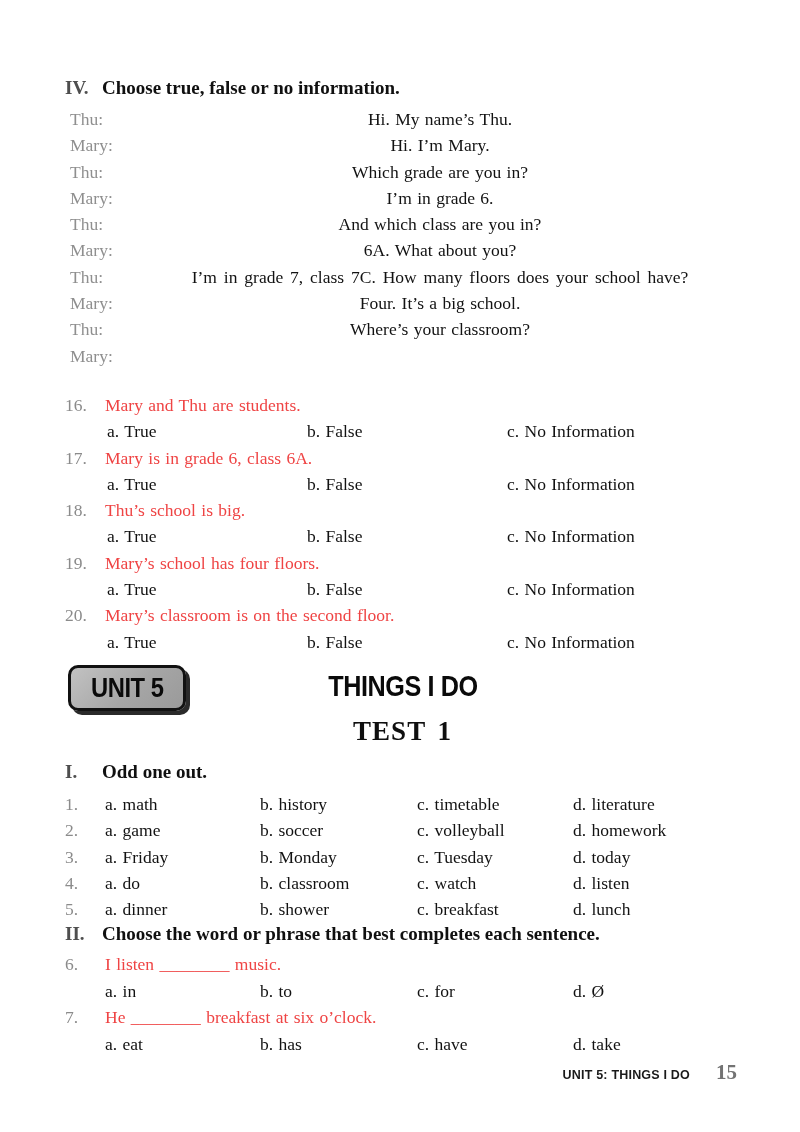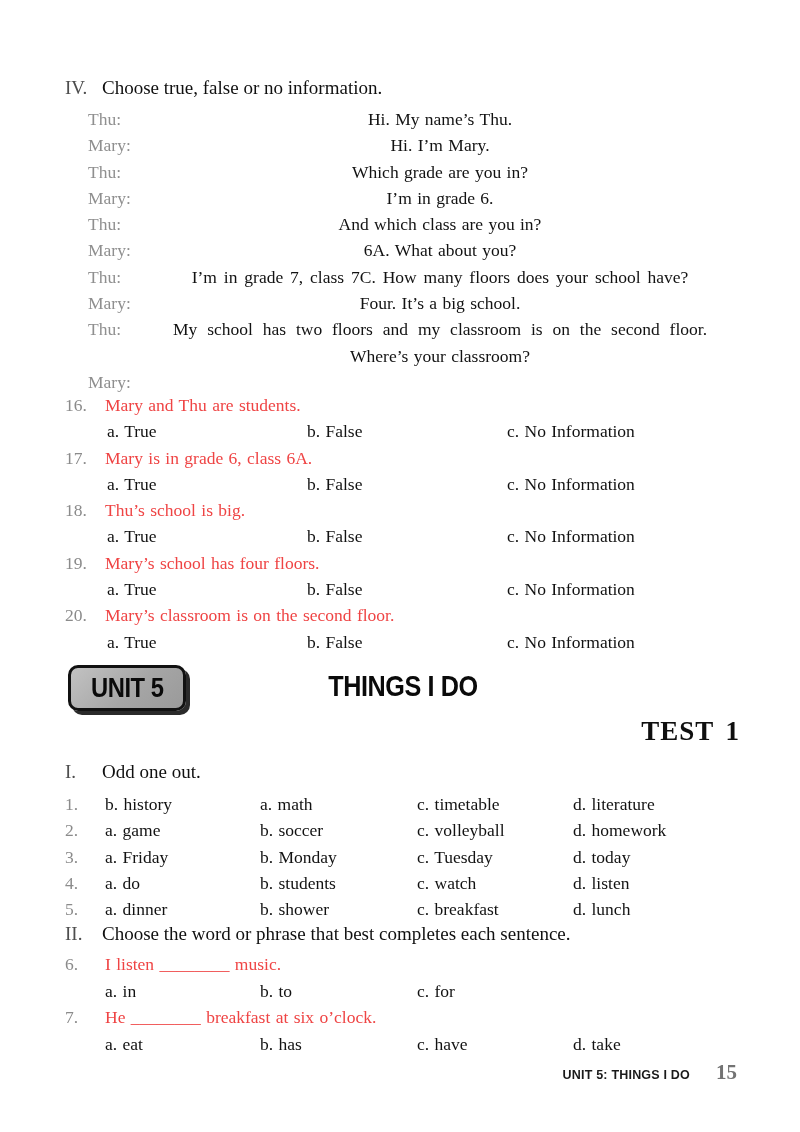--- a/index.html
+++ b/index.html
@@ -8,33 +8,33 @@
     font-family:"Liberation Serif", serif;
     color:#111111;
     position:relative;
     overflow:hidden;
   }
   .page{position:absolute;left:0;top:0;width:800px;height:1132px;background:#ffffff;}
 
   
   .sec-heading{
     display:flex;
-    font-weight:normal;
+    font-weight:bold;
     font-size:19px;
     line-height:24px;
     color:#101010;
   }
   .sec-heading .sec-num{width:37px;flex:0 0 37px;color:#4e4e4e;}
   .sec4-heading{position:absolute;left:65px;top:76px;width:675px;}
   .sec4-heading .sec-num{width:37px;flex:0 0 37px;}
 
   
   .dialogue{position:absolute;left:70px;top:106px;width:670px;font-size:17.5px;}
   .dlg-row{display:grid;grid-template-columns:70px 1fr;line-height:26.3px;}
-  .speaker{color:#8f8f8f;margin-left:18px;}
+  .speaker{color:#8f8f8f;}
   .dlg-text{color:#121212;word-spacing:1px;text-align:center;}
   .dlg-text.wide{word-spacing:2.5px;}
   .dlg-text2{word-spacing:5.5px;}
 
   
   .tf-block{position:absolute;left:65px;top:392px;width:675px;font-size:17.5px;}
   .q-row{display:grid;grid-template-columns:40px 1fr;line-height:26.3px;}
   .q-num{color:#8b8b8b;}
   .q-text{color:#ef4444;word-spacing:1px;}
   .opt3-row{display:grid;grid-template-columns:200px 200px 1fr;padding-left:42px;line-height:26.3px;}
@@ -61,21 +61,21 @@
     text-align:center;
   }
   .banner-title span{
     display:inline-block;
     font-family:"Liberation Sans", sans-serif;
     font-weight:bold;font-size:30px;color:#0a0a0a;
     transform:scaleX(0.84);letter-spacing:-0.5px;
   }
   .test-title{
     position:absolute;left:65px;top:716px;width:675px;
-    text-align:right;
+    text-align:center;
     font-weight:bold;font-size:27px;color:#0f0f0f;
     letter-spacing:1px;
     word-spacing:4px;
   }
 
   
   .sec1-heading{position:absolute;left:65px;top:760px;width:675px;}
   .odd-block{position:absolute;left:65px;top:791px;width:675px;font-size:17.5px;}
   .opt4-row{display:grid;grid-template-columns:40px 155px 157px 156px 1fr;line-height:26.3px;}
 
@@ -139,21 +139,20 @@
       <span class="speaker">Thu:</span>
       <span class="dlg-text wide">I’m in grade 7, class 7C. How many floors does your school have?</span>
     </div>
     <div class="dlg-row">
       <span class="speaker">Mary:</span>
       <span class="dlg-text">Four. It’s a big school.</span>
     </div>
     <div class="dlg-row">
       <span class="speaker">Thu:</span>
       <span>
-        <span class="dlg-text dlg-text2" style="display:block">My school has two floors and my classroom is on the second floor.</span>
         <span class="dlg-text" style="display:block">Where’s your classroom?</span>
       </span>
     </div>
     <div class="dlg-row">
       <span class="speaker">Mary:</span>
     </div>
   </div>
 
   <div class="tf-block">
     <div class="q-row">
@@ -214,43 +213,43 @@
   <div class="test-title">TEST 1</div>
 
   <div class="sec-heading sec1-heading">
     <span class="sec-num">I.</span>
     <span>Odd one out.</span>
   </div>
 
   <div class="odd-block">
     <div class="opt4-row">
       <span class="q-num">1.</span>
+      <span class="opt">a. math</span>
       <span class="opt">b. history</span>
-      <span class="opt">a. math</span>
       <span class="opt">c. timetable</span>
       <span class="opt">d. literature</span>
     </div>
     <div class="opt4-row">
       <span class="q-num">2.</span>
       <span class="opt">a. game</span>
       <span class="opt">b. soccer</span>
       <span class="opt">c. volleyball</span>
       <span class="opt">d. homework</span>
     </div>
     <div class="opt4-row">
       <span class="q-num">3.</span>
       <span class="opt">a. Friday</span>
       <span class="opt">b. Monday</span>
       <span class="opt">c. Tuesday</span>
       <span class="opt">d. today</span>
     </div>
     <div class="opt4-row">
       <span class="q-num">4.</span>
       <span class="opt">a. do</span>
-      <span class="opt">b. students</span>
+      <span class="opt">b. classroom</span>
       <span class="opt">c. watch</span>
       <span class="opt">d. listen</span>
     </div>
     <div class="opt4-row">
       <span class="q-num">5.</span>
       <span class="opt">a. dinner</span>
       <span class="opt">b. shower</span>
       <span class="opt">c. breakfast</span>
       <span class="opt">d. lunch</span>
     </div>
@@ -263,20 +262,21 @@
 
   <div class="fill-block">
     <div class="q-row">
       <span class="q-num">6.</span>
       <span class="q-text">I listen ________ music.</span>
     </div>
     <div class="opt4-sub">
       <span class="opt">a. in</span>
       <span class="opt">b. to</span>
       <span class="opt">c. for</span>
+      <span class="opt">d. Ø</span>
     </div>
     <div class="q-row">
       <span class="q-num">7.</span>
       <span class="q-text">He ________ breakfast at six o’clock.</span>
     </div>
     <div class="opt4-sub">
       <span class="opt">a. eat</span>
       <span class="opt">b. has</span>
       <span class="opt">c. have</span>
       <span class="opt">d. take</span>

